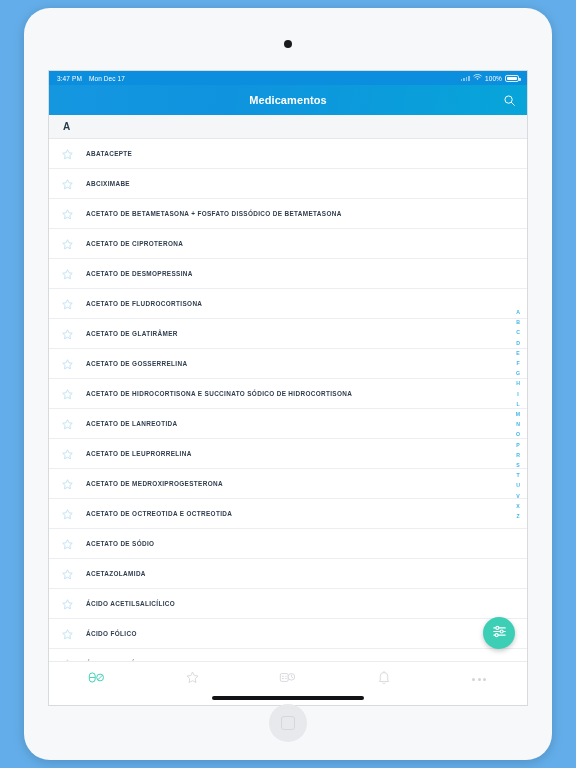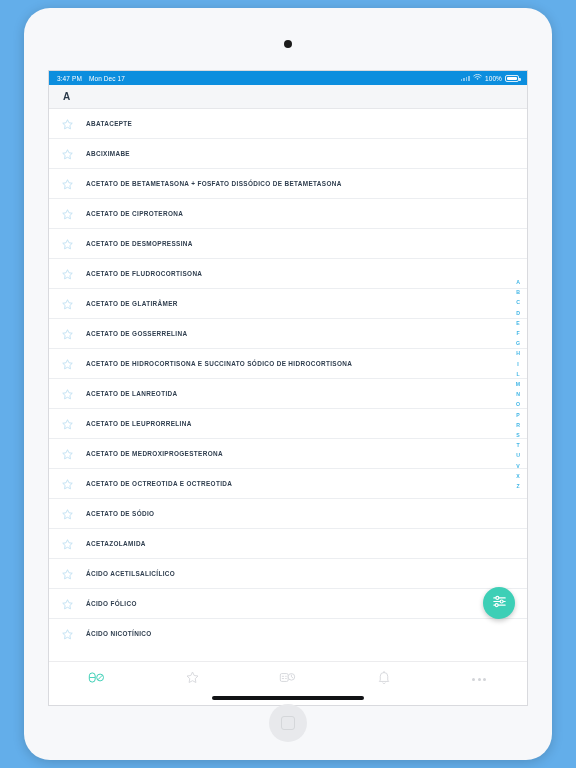--- a/index.html
+++ b/index.html
@@ -239,20 +239,29 @@
             <path d="M1.3 3.1a10.3 10.3 0 0 1 13.4 0" stroke="#fff" stroke-width="1.3" stroke-linecap="round"></path>
           </svg>
         </span>
         <span>100%</span>
         <span class="batt">
             <i></i>
           </span>
       </div>
     </div>
 
+    <div id="nav-bar">
+      <span id="nav-title">Medicamentos</span>
+      <span id="search-icon">
+        <svg width="13" height="13" viewBox="0 0 20 20" fill="none" aria-hidden="true">
+          <circle cx="8.6" cy="8.6" r="5.6" stroke="#ffffff" stroke-width="1.5"></circle>
+          <path d="M12.8 12.8L17.4 17.4" stroke="#ffffff" stroke-width="1.5" stroke-linecap="round"></path>
+        </svg>
+      </span>
+    </div>
 
     <div id="section-header">
       <span>A</span>
     </div>
 
     <div id="list-wrap">
       <div id="rows">
           <div class="row">
             <span class="star-icon"><svg width="13" height="13" viewBox="0 0 24 24" fill="none">
                 <path d="M12 3.2l2.7 5.6 6.1.85-4.45 4.25 1.08 6.1L12 17.1l-5.43 2.9 1.08-6.1L3.2 9.65l6.1-.85L12 3.2z" stroke="#bcdff2" stroke-width="1.6" stroke-linejoin="round"></path>

